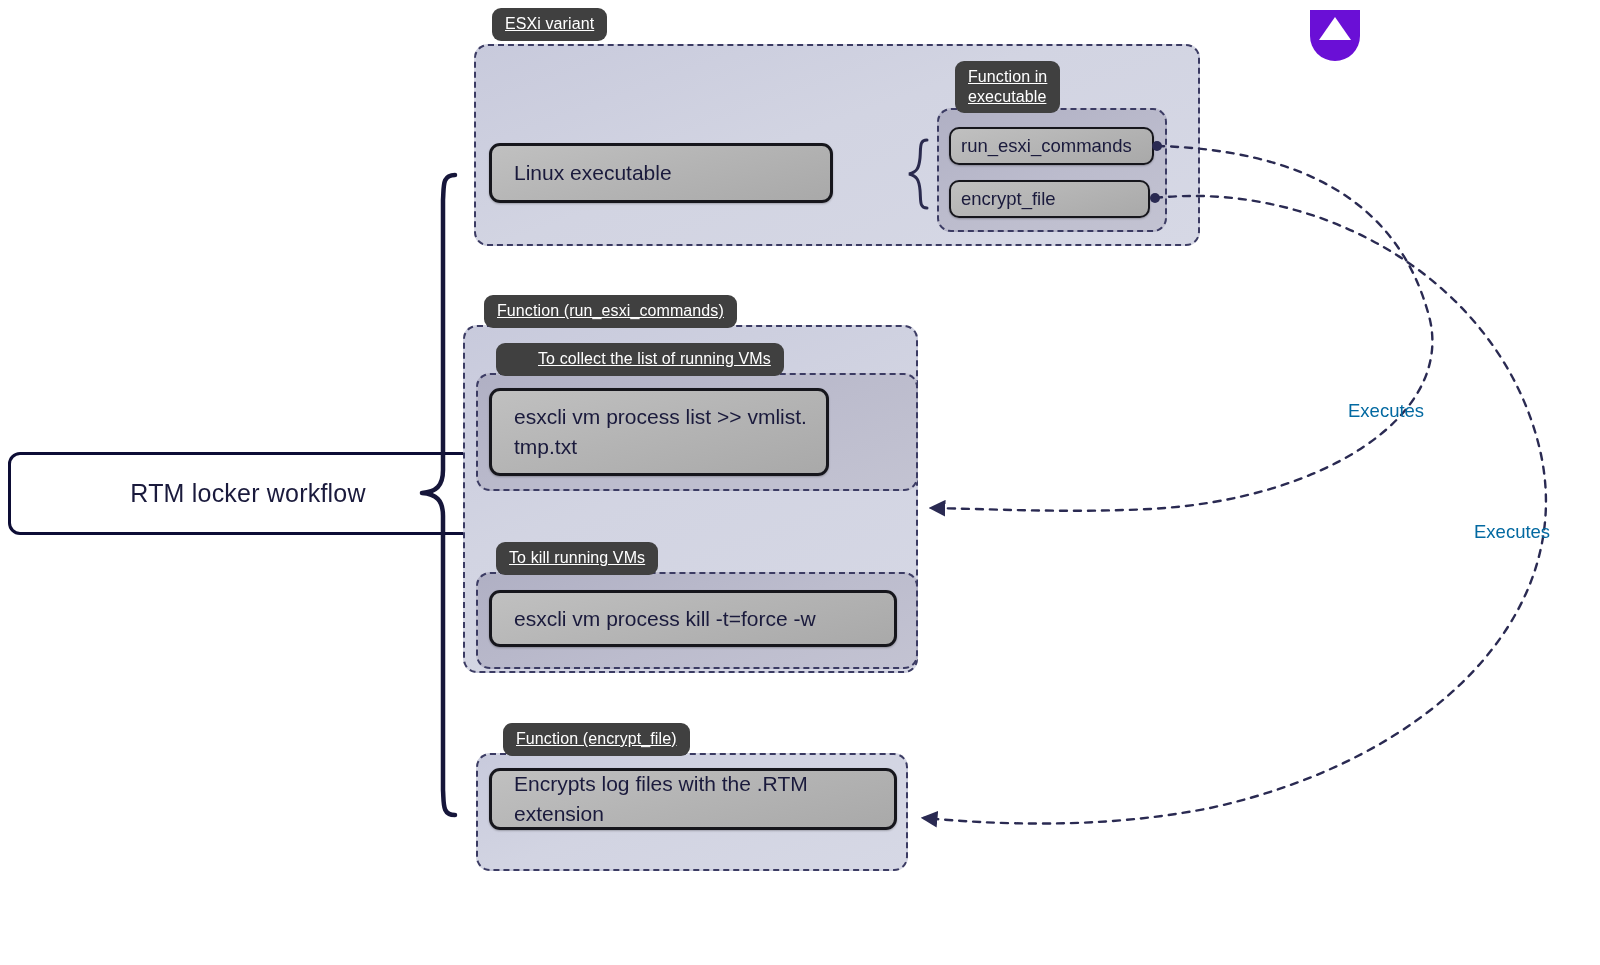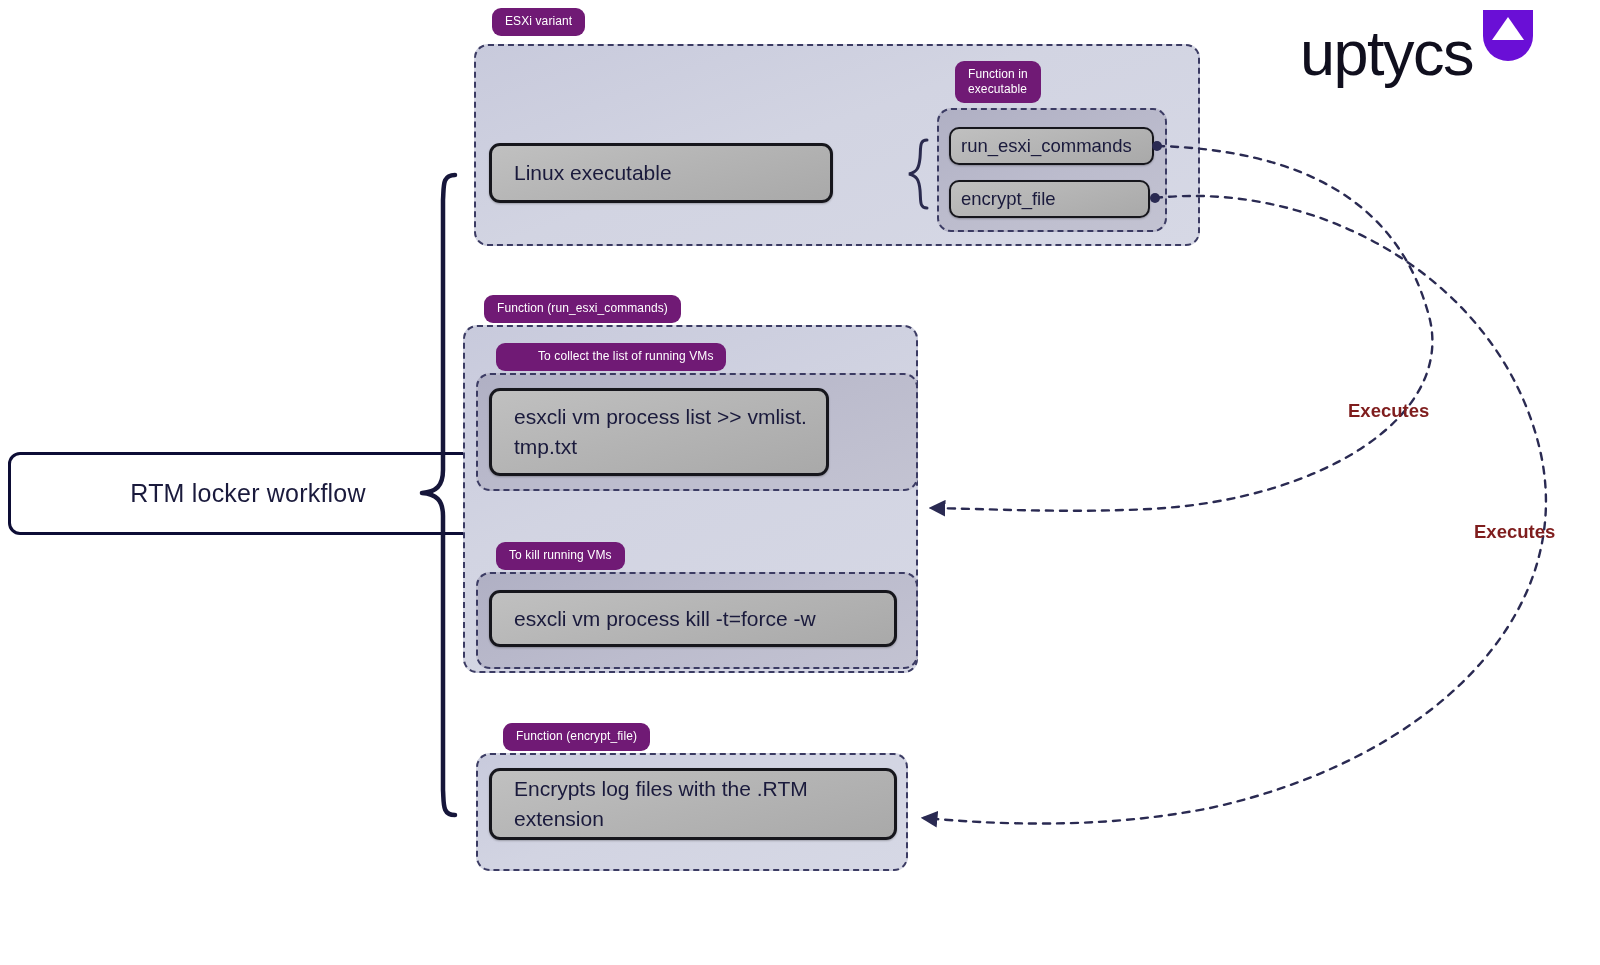--- a/index.html
+++ b/index.html
@@ -29,30 +29,31 @@
   .group.lvl1 {
     background: linear-gradient(160deg, #c8cadc 0%, #d2d4e2 45%, #d6d8e5 100%);
   }
   .group.lvl2 {
     background: linear-gradient(160deg, #b0b0c4 0%, #bcbccd 55%, #c3c3d2 100%);
   }
 
   
   .tab {
     position: absolute;
-    background: #701a75;
+    background: #404040;
     color: #ffffff;
     border-radius: 9px 9px 9px 9px;
     padding: 6px 13px 7px 13px;
-    font-size: 12px;
+    font-size: 16px;
     line-height: 1.22;
     letter-spacing: .1px;
     white-space: pre-line;
     z-index: 6;
     box-sizing: border-box;
+    text-decoration: underline;
   }
 
   
   .box {
     position: absolute;
     border: 3px solid #16161c;
     border-radius: 11px;
     background: linear-gradient(165deg, #c0c0c0 0%, #b4b4b4 50%, #a9a9a9 100%);
     box-sizing: border-box;
     display: flex;
@@ -92,24 +93,23 @@
     left: 0; top: 0;
     width: 1600px; height: 965px;
     pointer-events: none;
     z-index: 8;
   }
 
   
   .edge-label {
     position: absolute;
     font-size: 18.5px;
-    color: #7f1d1d;
+    color: #0369a1;
     white-space: nowrap;
     z-index: 9;
-    font-weight: bold;
   }
 
   
   #logo {
     position: absolute;
     left: 1300px;
     top: 8px;
     display: flex;
     align-items: flex-start;
   }
@@ -173,21 +173,21 @@
 <div class="tab" style="left:496px; top:542px;">To kill running VMs</div>
 
 <div class="box" style="left:489px; top:590px; width:408px; height:57px;">
   <span class="txt">esxcli vm process kill -t=force -w</span>
 </div>
 
 <div class="group lvl1" id="grp-encrypt" style="left:476px; top:753px; width:432px; height:118px;"></div>
 
 <div class="tab" style="left:496px; top:723px;margin-left:7px;">Function (encrypt_file)</div>
 
-<div class="box" style="left:489px; top:768px; width:408px; height:72px;">
+<div class="box" style="left:489px; top:768px; width:408px; height:62px;">
   <span class="txt">Encrypts log files with the .RTM extension</span>
 </div>
 
 <svg id="overlay" viewBox="0 0 1600 965">
 
   <path d="M455 175
            C 442 175, 444 186, 443 200
            L 443 470
            C 443 486, 436 492, 422 493
            C 436 494, 443 500, 443 516
@@ -211,18 +211,17 @@
            C 1320 180, 1500 280, 1540 450
            C 1578 615, 1430 760, 1210 808
            C 1100 830, 990 824, 924 818" fill="none" stroke="#2a2a52" stroke-width="2.4" stroke-dasharray="7 7" stroke-linecap="round" marker-end="url(#arrow)"></path>
 </svg>
 
 <div class="edge-label" style="left:1348px; top:400px;">Executes</div>
 
 <div class="edge-label" style="left:1474px; top:521px;">Executes</div>
 
 <div id="logo">
-  <span id="logo-word">uptycs</span>
   <svg id="logo-mark" width="54" height="54" viewBox="0 0 54 54">
     <path d="M2 2 H52 V28 A25 25 0 0 1 2 28 Z" fill="#6a0fd6"></path>
     <path d="M27 9 L43 32 H11 Z" fill="#ffffff"></path>
   </svg>
 </div>
 
 </body></html>

